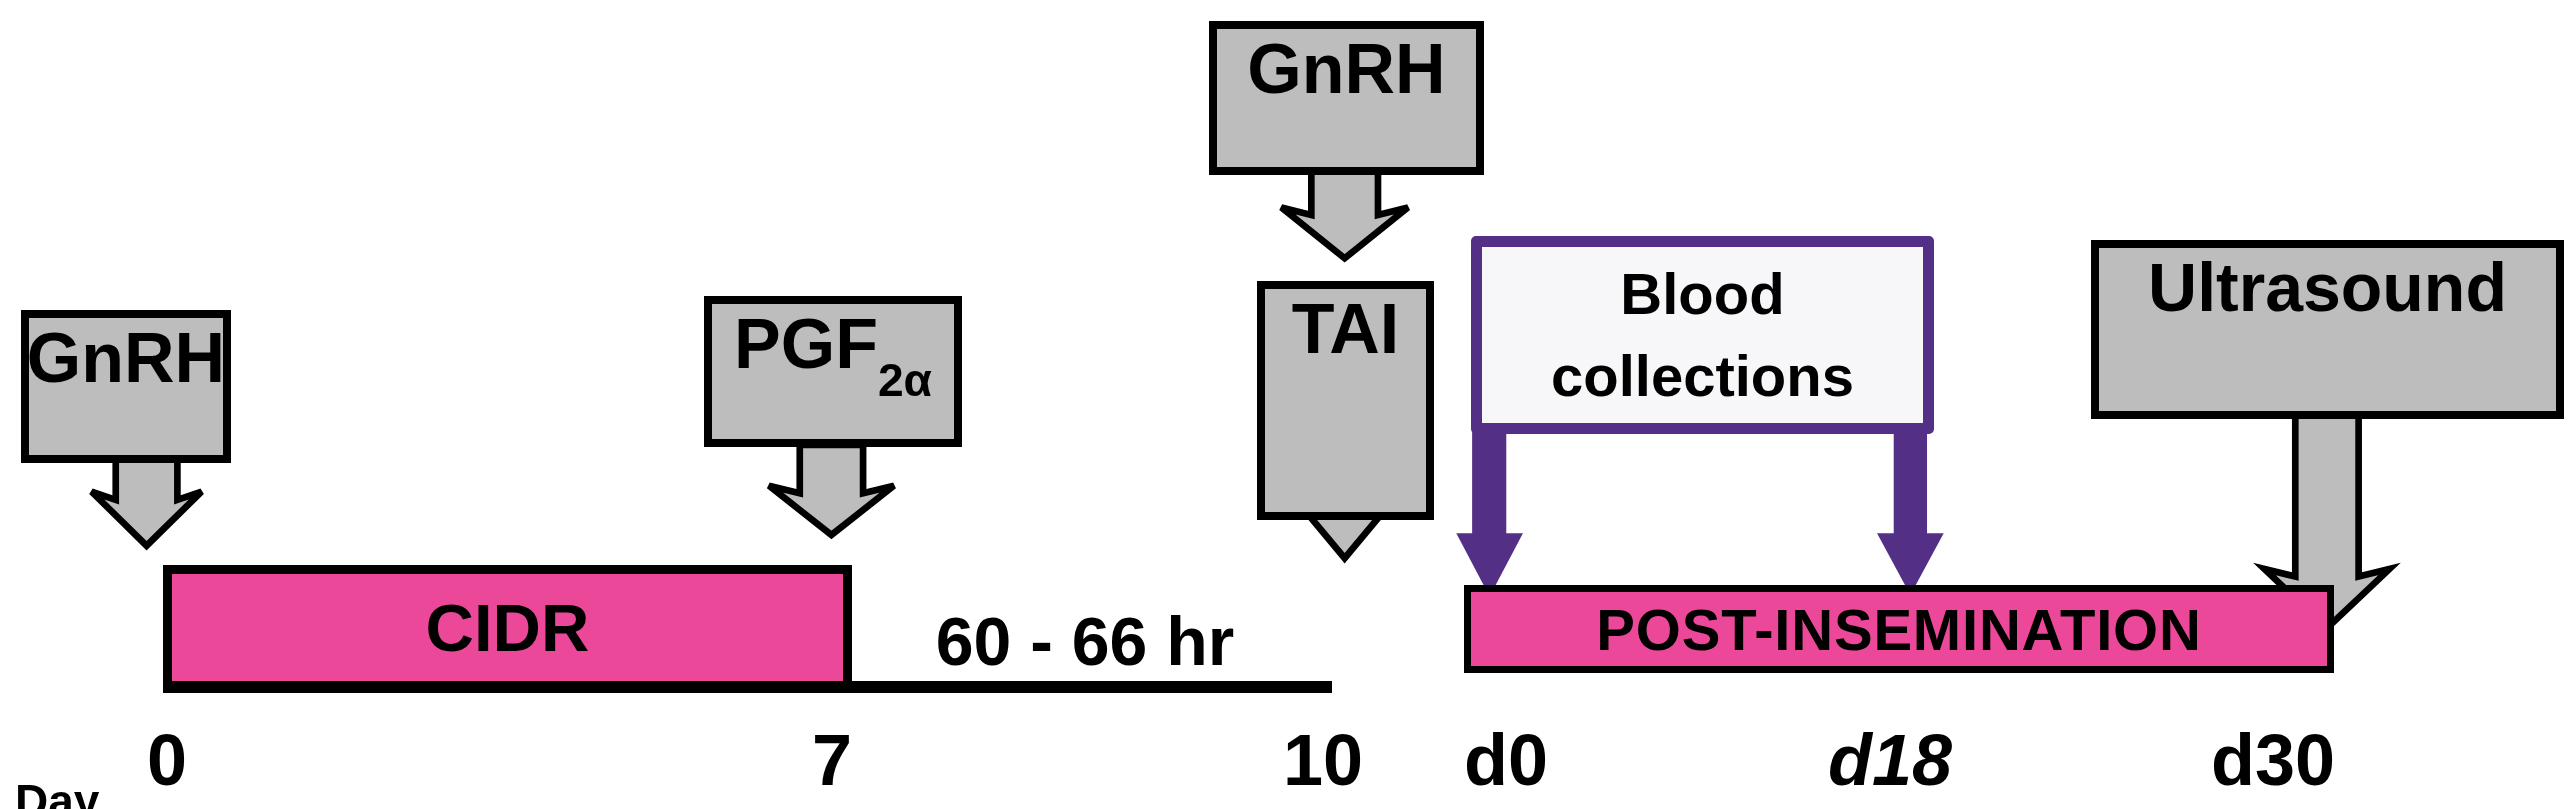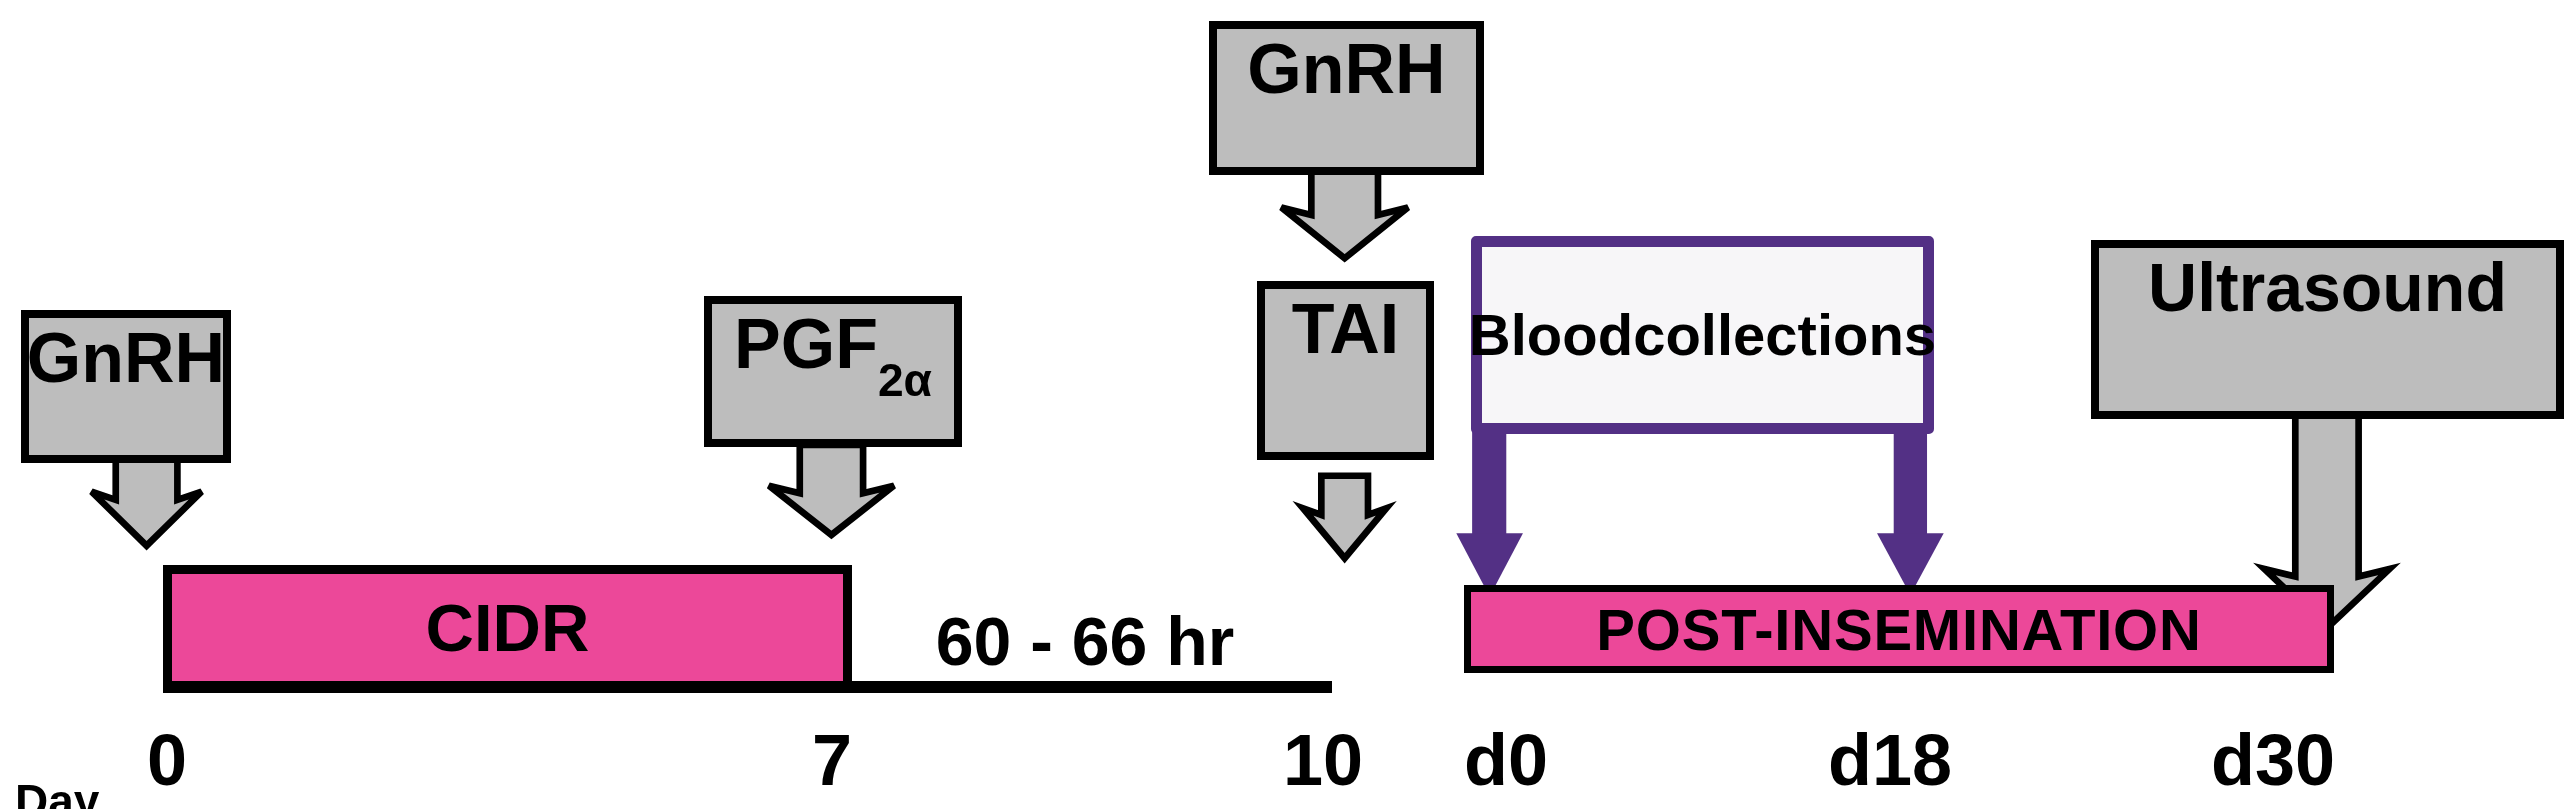--- a/index.html
+++ b/index.html
@@ -29,21 +29,21 @@
     text-align:center;
   }
   .gray-box .sub{font-size:0.66em;vertical-align:sub;position:relative;top:0.28em;}
   .blood-box{
     position:absolute;
     left:1471px;top:236px;width:463px;height:198px;
     background:var(--blood-fill);
     border:11px solid var(--purple);
     border-radius:5px;
     box-sizing:border-box;
-    display:flex;flex-direction:row;align-items:center;justify-content:center;
+    display:flex;flex-direction:column;align-items:center;justify-content:center;
     font-size:58px;line-height:1.42;text-align:center;
   }
   .white-bar{
     position:absolute;
     background:#ec4899;
     border:8.3px solid var(--outline);
     box-sizing:border-box;
     display:flex;align-items:center;justify-content:center;
   }
   .cidr-bar{left:163px;top:565px;width:689px;height:125px;border-width:9.2px;font-size:67px;}
@@ -96,21 +96,21 @@
   </div>
 
   <div class="gray-box" style="left:704px;top:296px;width:258px;height:151px;">
     <span><span>PGF</span><span class="sub">2α</span></span>
   </div>
 
   <div class="gray-box" style="left:1209px;top:21px;width:275px;height:154px;">
     <span>GnRH</span>
   </div>
 
-  <div class="gray-box" style="left:1257px;top:281px;width:177px;height:179px;">
+  <div class="gray-box" style="left:1257px;top:281px;width:177px;height:239px;">
     <span>TAI</span>
   </div>
 
   <div class="gray-box" style="left:2091px;top:240px;width:473px;height:179px;font-size:68px;">
     <span>Ultrasound</span>
   </div>
 
   <div class="blood-box">
     <span>Blood</span>
     <span>collections</span>
@@ -124,17 +124,17 @@
 
   <div class="white-bar post-bar">
     <span>POST-INSEMINATION</span>
   </div>
 
   <div class="day-prefix">Day</div>
   <div class="axis-label" style="left:167px;">0</div>
   <div class="axis-label" style="left:832px;">7</div>
   <div class="axis-label" style="left:1323px;">10</div>
   <div class="axis-label" style="left:1506px;">d0</div>
-  <div class="axis-label" style="left:1890px;">d18</div>
+  <div class="axis-label" style="left:1890px;font-style:italic;">d18</div>
   <div class="axis-label" style="left:2273px;">d30</div>
 
 </div>
 
 
 </body></html>

